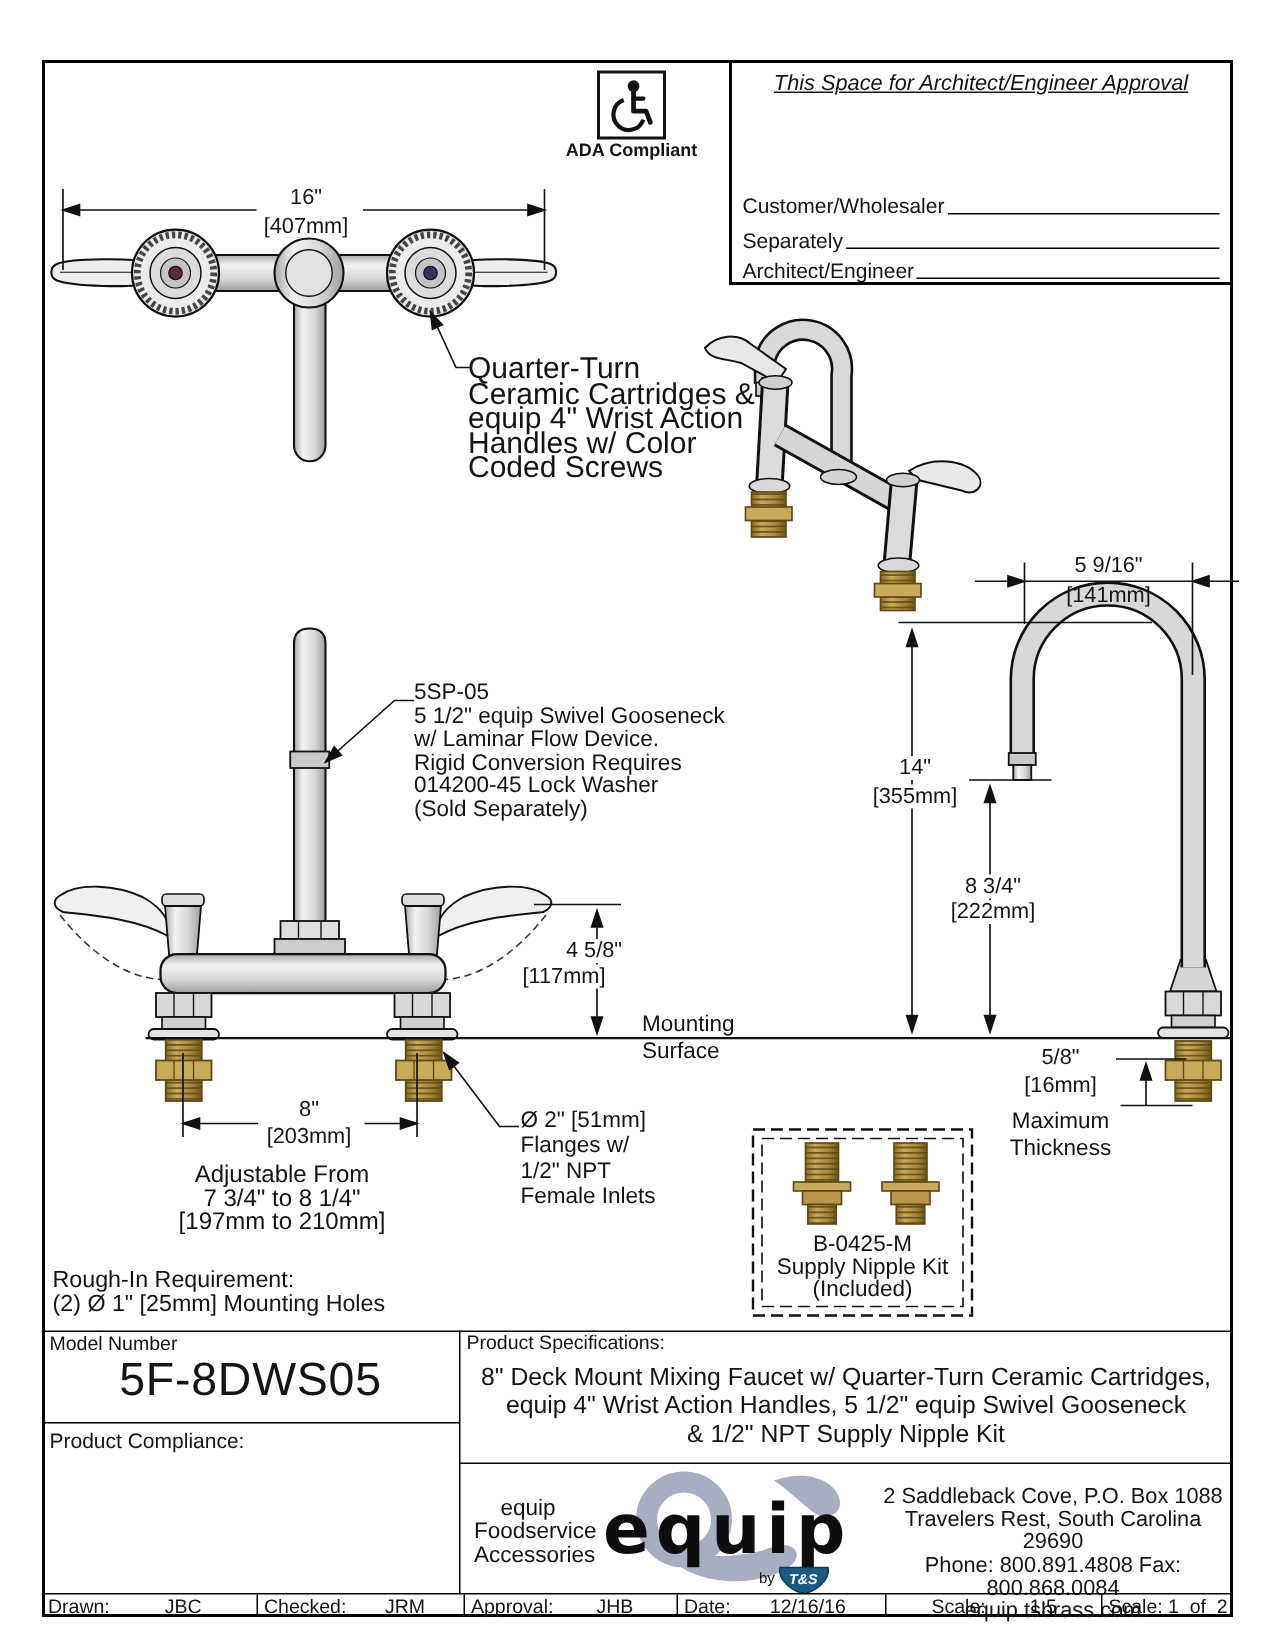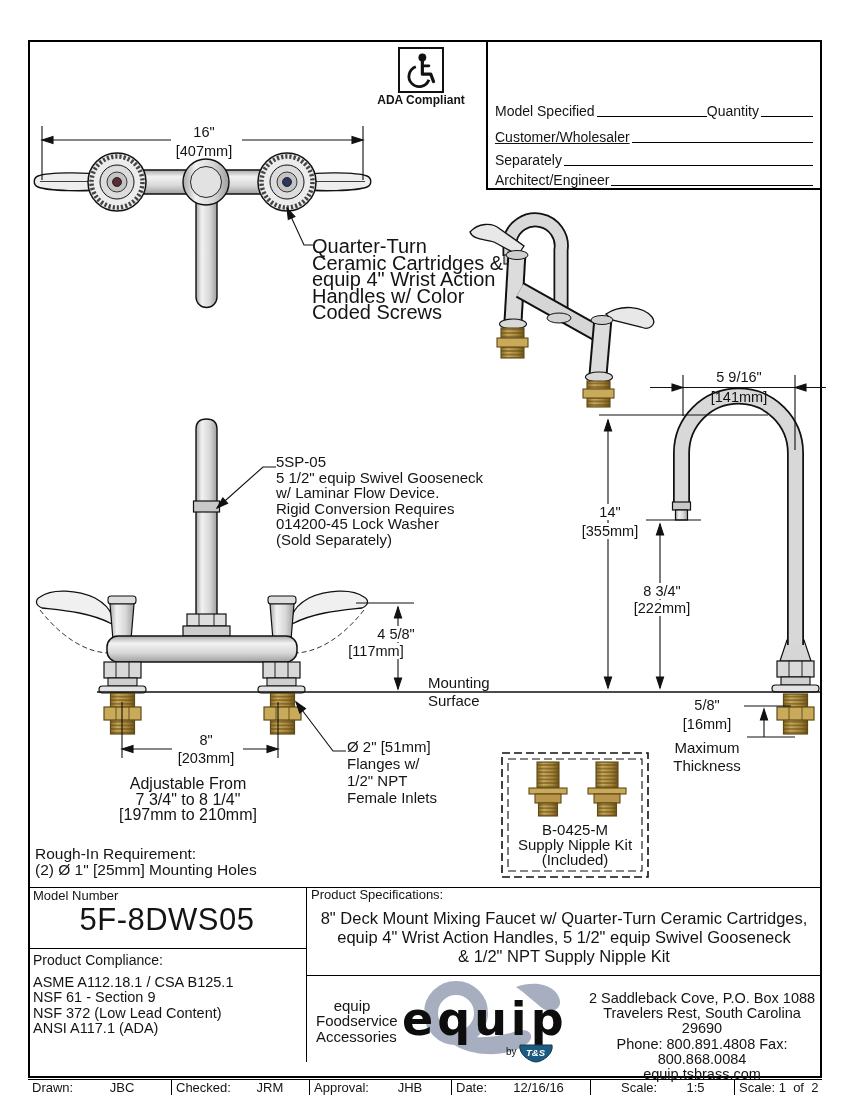--- a/index.html
+++ b/index.html
@@ -20,21 +20,21 @@
   .arow{position:absolute;left:7px;right:7px;height:16px;display:flex;align-items:flex-end;font-size:14px;}
   .arow .lab{white-space:pre;}
   .arow .fl{flex:1;border-bottom:1.2px solid #000;margin:0 0 2px 2px;}
   .arow .fl2a{width:70px;border-bottom:1.2px solid #000;margin:0 0 2px 2px;}
   .arow .fl2b{width:52px;border-bottom:1.2px solid #000;margin:0 0 2px 2px;}
   
   #ada-box{position:absolute;left:398px;top:47px;width:46px;height:46px;border:2.5px solid #111;box-sizing:border-box;}
   #ada-label{position:absolute;left:350px;top:93px;width:142px;text-align:center;font-weight:bold;font-size:12px;}
   
   #footer{position:absolute;left:28px;top:1062px;width:794px;height:16px;display:flex;
-          border-top:1.5px solid #000;box-sizing:border-box;font-size:13px;margin-top:17px;}
+          border-top:1.5px solid #000;box-sizing:border-box;font-size:13px;}
   .fcell{display:flex;align-items:center;border-left:1.5px solid #000;box-sizing:border-box;overflow:hidden;}
   .fcell:first-child{border-left:none;}
   .flab{padding-left:4px;white-space:pre;}
   .fval{flex:1;text-align:center;white-space:pre;}
   
   #logo{position:absolute;left:398px;top:977px;width:172px;height:86px;}
 </style>
 </head>
 <body>
 
@@ -219,27 +219,22 @@
       <path d="M313,245 H304 L287,208" fill="none"></path>
       <polygon points="287,208 294.9,216.5 288.3,219.5"></polygon>
       <path d="M276,467 H263 L217,508" fill="none"></path>
       <polygon points="217,508 222.8,498 227.6,503.4"></polygon>
       <path d="M346,751 H333 L296,702" fill="none"></path>
       <polygon points="296,702 305.5,708.6 299.8,713"></polygon>
     </g>
   </svg>
 
   <div id="approval">
-    <div class="arow" style="top:61px;">
-      <span class="lab">Model Specified</span>
-      <span class="fl"></span>
-      <span class="lab">Quantity</span>
-      <span class="fl2b"></span>
-    </div>
-    <div class="arow" style="top:87px;text-decoration:underline;">
+    <div class="title">This Space for Architect/Engineer Approval</div>
+    <div class="arow" style="top:87px;">
       <span class="lab">Customer/Wholesaler</span>
       <span class="fl"></span>
     </div>
     <div class="arow" style="top:110px;">
       <span class="lab">Separately</span>
       <span class="fl"></span>
     </div>
     <div class="arow" style="top:130px;">
       <span class="lab">Architect/Engineer</span>
       <span class="fl"></span>
@@ -313,24 +308,20 @@
 
   <div class="hline" style="left:28px;top:887px;width:794px;"></div>
   <div class="vline" style="left:306px;top:887px;height:175px;"></div>
   <div class="hline" style="left:28px;top:948px;width:278px;"></div>
   <div class="hline" style="left:306px;top:975px;width:516px;"></div>
 
   <div class="t" style="left:33px;top:889px;font-size:13px;">Model Number</div>
   <div class="t c" style="left:28px;top:903px;width:278px;font-size:31px;letter-spacing:0.5px;">5F-8DWS05</div>
 
   <div class="t" style="left:33px;top:953px;font-size:14px;">Product Compliance:</div>
-  <div class="t" style="left:33px;top:975px;font-size:14.5px;line-height:15.3px;">ASME A112.18.1 / CSA B125.1
-NSF 61 - Section 9
-NSF 372 (Low Lead Content)
-ANSI A117.1 (ADA)</div>
 
   <div class="t" style="left:311px;top:888px;font-size:13px;">Product Specifications:</div>
   <div class="t c" style="left:306px;top:909px;width:516px;font-size:16.5px;line-height:19px;">8" Deck Mount Mixing Faucet w/ Quarter-Turn Ceramic Cartridges,
 equip 4" Wrist Action Handles, 5 1/2" equip Swivel Gooseneck
 &amp; 1/2" NPT Supply Nipple Kit</div>
 
   <div class="t c" style="left:316px;top:998px;width:72px;font-size:15px;line-height:15.3px;">equip
 Foodservice
 Accessories</div>
 

